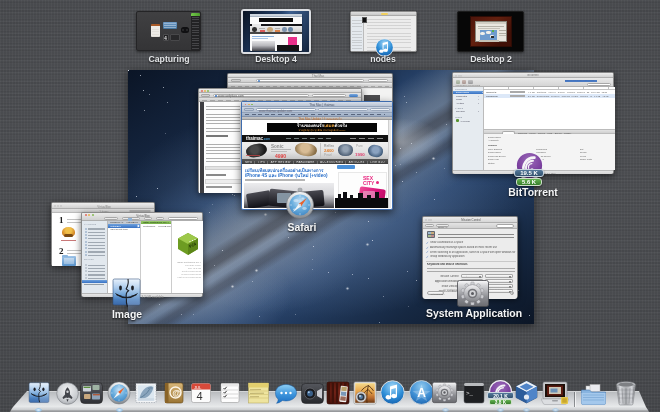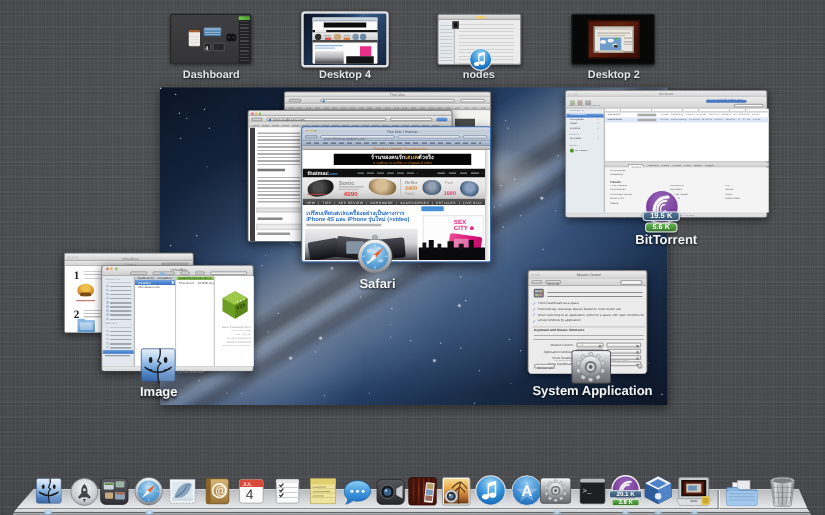--- a/index.html
+++ b/index.html
@@ -48,21 +48,21 @@
   <div class="abs" style="left:33px;top:22px;width:10px;height:6.5px;background:#28282a;border:1px solid #48484a;border-radius:1px"></div>
   <div class="abs" style="left:44px;top:15px;width:8px;height:6px;background:#101012;border-radius:2.5px">
     <div class="abs" style="left:1px;top:1.5px;width:2px;height:2px;background:#2e2e30;border-radius:50%"></div>
     <div class="abs" style="left:5px;top:1.5px;width:2px;height:2px;background:#2e2e30;border-radius:50%"></div>
   </div>
   <div class="abs" style="left:54px;top:1px;width:9px;height:38px;background:#222224;border-radius:1px">
     <div style="height:2.5px;background:linear-gradient(90deg,#72c94a,#4e9c2e);border-radius:1px 1px 0 0"></div>
     <div class="txt" style="left:1px;top:4px;width:7px;height:32px;background-image:repeating-linear-gradient(0deg,#454548 0 1px,rgba(0,0,0,0) 1px 2.6px)"></div>
   </div>
 </div>
-<div class="lbl" style="left:127px;top:54px;width:84px">Dashboard</div>
+<div class="lbl" style="left:127px;top:54px;width:84px">Capturing</div>
 
 <div class="thumb" style="left:241px;top:9px;width:70px;height:45px;background:#14203a;border:2px solid #dcdee2;border-radius:3px;box-shadow:0 1px 3px rgba(0,0,0,.6);overflow:hidden">
   <div class="abs" style="left:0;top:0;right:0;bottom:0;background:linear-gradient(118deg,#0a1322,#24416b 45%,#3c5f8f 55%,#13233c)"></div>
   <div class="abs" style="left:7px;top:3px;width:52px;height:37px;background:#fbfbfb;border-radius:1px;box-shadow:0 1px 2px rgba(0,0,0,.5)">
     <div class="abs" style="left:0;top:0;width:100%;height:2.6px;background:#ccd4dd;border-bottom:.5px solid #a8b4c2"></div>
     <div class="abs" style="left:9px;top:4px;width:34px;height:4px;background:#0c0c0c"></div>
     <div class="abs" style="left:0;top:9.5px;width:100%;height:2.6px;background:#141418"></div>
     <div class="abs" style="left:1.5px;top:10px;width:9px;height:1.6px;background:#e8e8e8"></div>
     <div class="abs" style="left:0;top:12.1px;width:100%;height:6px;background:linear-gradient(#ebebeb,#cfcfcf)"></div>
     <div class="abs" style="left:2px;top:13px;width:5px;height:4.5px;background:#2e2e2e;border-radius:50%"></div>

